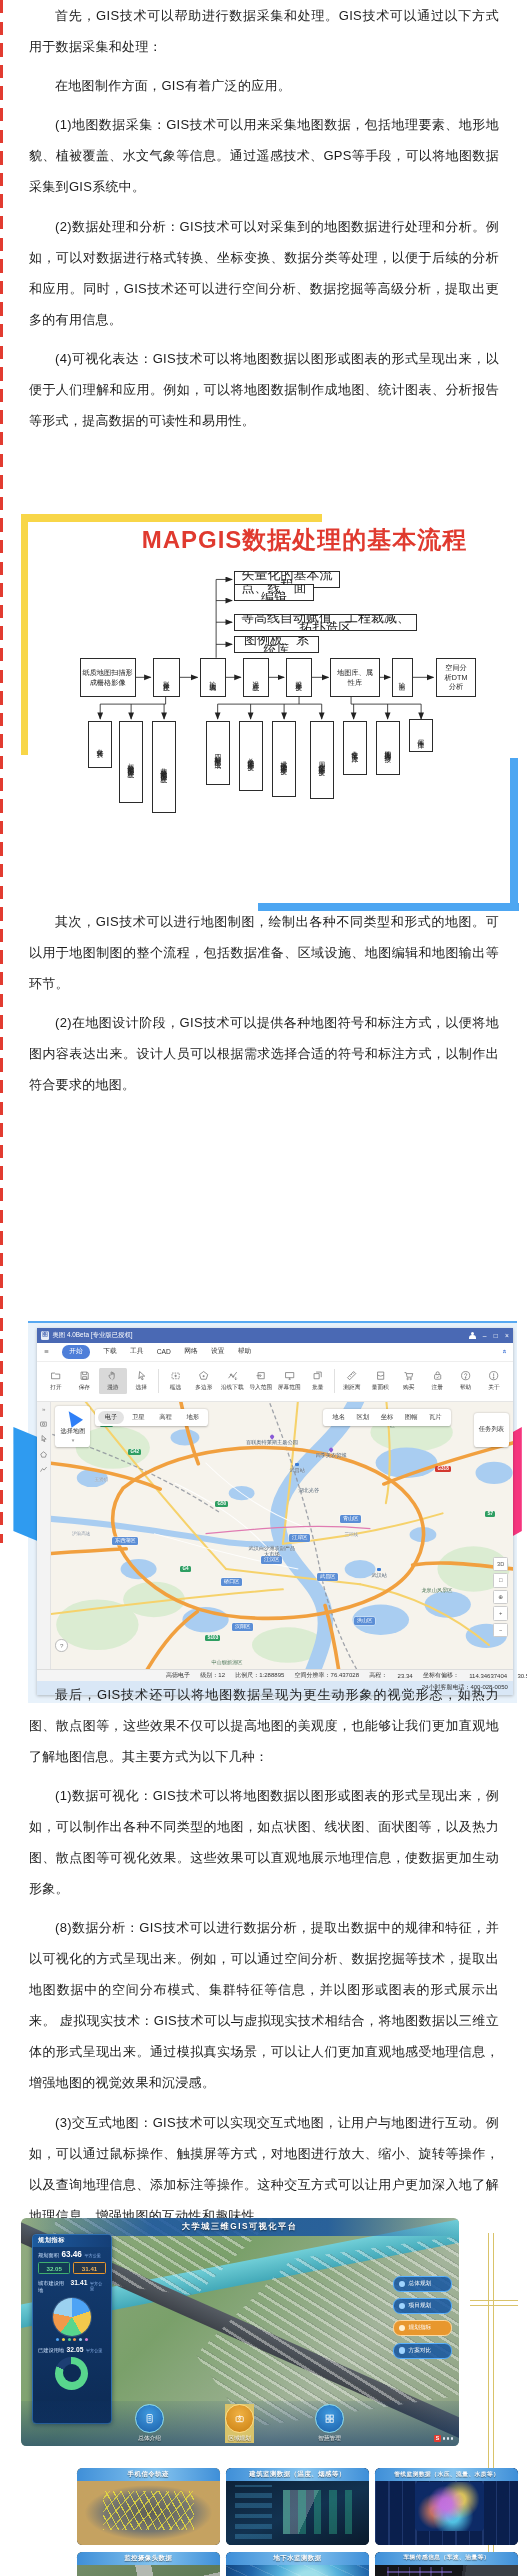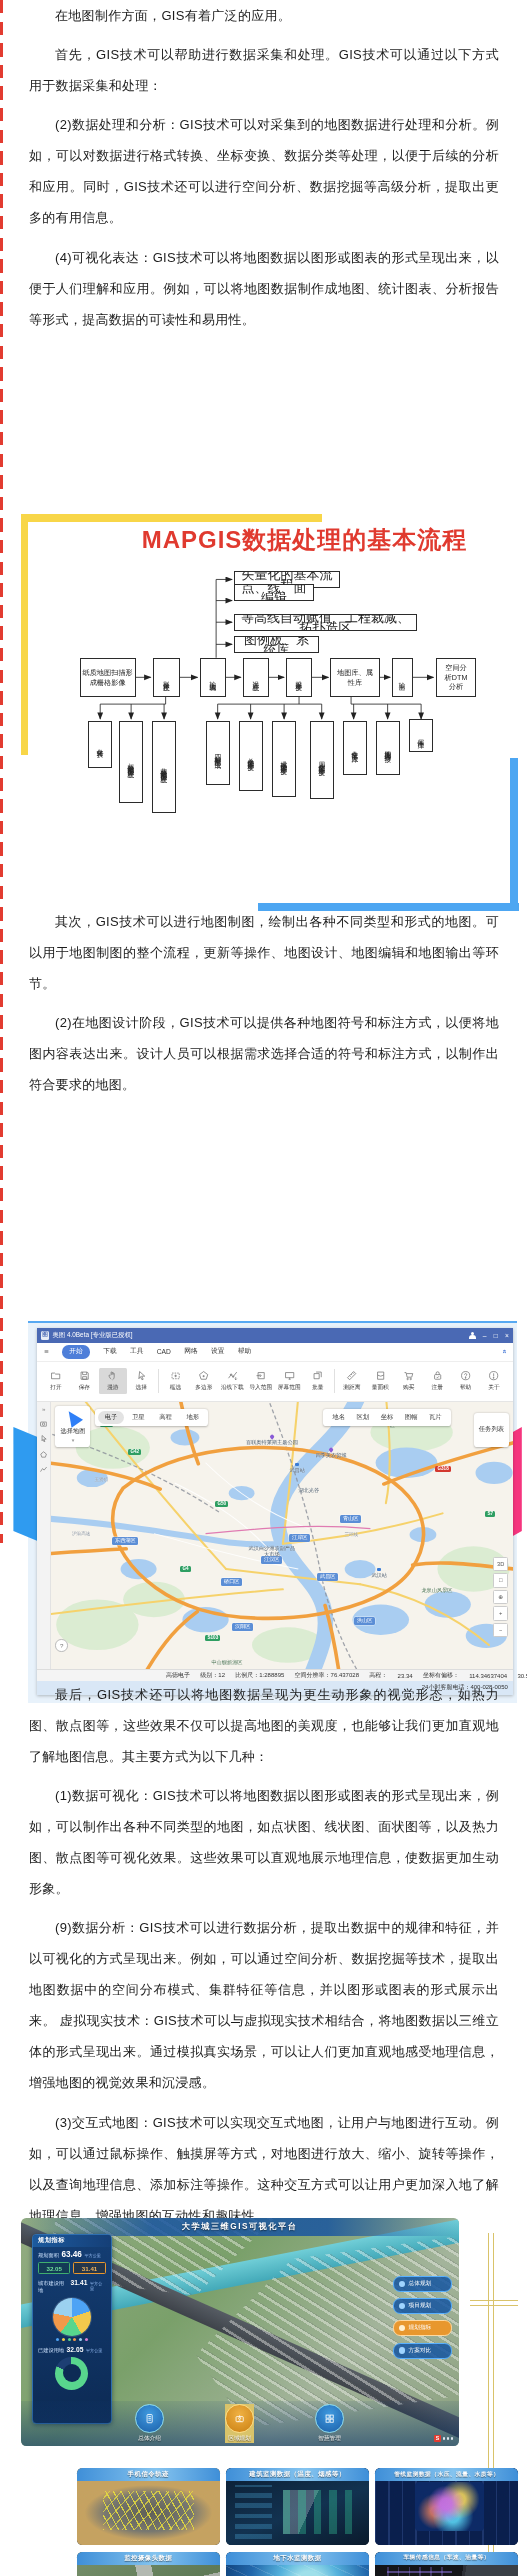--- a/index.html
+++ b/index.html
@@ -200,22 +200,23 @@
     background:repeating-linear-gradient(0deg,rgba(160,130,255,.45) 0 1.5px,transparent 1.5px 6.7px),
                repeating-linear-gradient(90deg,rgba(160,130,255,.3) 0 1.5px,transparent 1.5px 10.8px);}
 </style>
 </head>
 <body>
 
 <div class="page">
   <div class="edge-red"></div>
 
   <section class="tb" style="top:0">
+    <p>首先，GIS技术可以帮助进行数据采集和处理。GIS技术可以通过以下方式用于数据采集和处理：</p>
     <p>在地图制作方面，GIS有着广泛的应用。</p>
-    <p>首先，GIS技术可以帮助进行数据采集和处理。GIS技术可以通过以下方式用于数据采集和处理：</p>
+    <p>(1)地图数据采集：GIS技术可以用来采集地图数据，包括地理要素、地形地貌、植被覆盖、水文气象等信息。通过遥感技术、GPS等手段，可以将地图数据采集到GIS系统中。</p>
     <p>(2)数据处理和分析：GIS技术可以对采集到的地图数据进行处理和分析。例如，可以对数据进行格式转换、坐标变换、数据分类等处理，以便于后续的分析和应用。同时，GIS技术还可以进行空间分析、数据挖掘等高级分析，提取出更多的有用信息。</p>
     <p>(4)可视化表达：GIS技术可以将地图数据以图形或图表的形式呈现出来，以便于人们理解和应用。例如，可以将地图数据制作成地图、统计图表、分析报告等形式，提高数据的可读性和易用性。</p>
   </section>
 
   <div class="deco-yellow-h"></div>
   <div class="deco-yellow-v"></div>
   <h1 class="sec-title">MAPGIS数据处理的基本流程</h1>
 
   <div class="flowchart">
     <svg class="wires" width="407" height="273" viewBox="0 0 790 530">
@@ -273,21 +274,21 @@
     <div class="fb v" style="left:233px;top:157px;width:24px;height:78px">用户文件的投影变换</div>
     <div class="fb v" style="left:266px;top:157px;width:24px;height:54px">文件批量入库</div>
     <div class="fb v" style="left:299px;top:157px;width:24px;height:54px">地图无缝拼接</div>
     <div class="fb v" style="left:332px;top:155px;width:24px;height:33px">属性库</div>
   </div>
 
   <div class="deco-blue-v"></div>
   <div class="deco-blue-h"></div>
 
   <section class="tb" style="top:906px">
-    <p>其次，GIS技术可以进行地图制图，绘制出各种不同类型和形式的地图。可以用于地图制图的整个流程，更新等操作、地图设计、地图编辑和地图输出等环节。</p>
+    <p>其次，GIS技术可以进行地图制图，绘制出各种不同类型和形式的地图。可以用于地图制图的整个流程，包括数据准备、区域设施、地图编辑和地图输出等环节。</p>
     <p>(2)在地图设计阶段，GIS技术可以提供各种地图符号和标注方式，以便将地图内容表达出来。设计人员可以根据需求选择合适的符号和标注方式，以制作出符合要求的地图。</p>
   </section>
 
   <section class="map-sec">
     <div class="map-frame"></div>
     <div class="ribbon blue"></div>
     <div class="ribbon pink"></div>
     <div class="app">
       <div class="titlebar">
         <span class="appico">图</span>
@@ -576,21 +577,21 @@
       </div>
       <div class="hotline">
         <span>24小时客服电话：400-028-0050</span>
       </div>
     </div>
   </section>
 
   <section class="tb" style="top:1679px">
     <p>最后，GIS技术还可以将地图数据呈现为更生动形象的视觉形态，如热力图、散点图等，这些效果不仅可以提高地图的美观度，也能够让我们更加直观地了解地图信息。其主要方式为以下几种：</p>
     <p>(1)数据可视化：GIS技术可以将地图数据以图形或图表的形式呈现出来，例如，可以制作出各种不同类型的地图，如点状图、线状图、面状图等，以及热力图、散点图等可视化效果。这些效果可以直观地展示地理信息，使数据更加生动形象。</p>
-    <p>(9)数据分析：GIS技术可以进行数据分析，提取出数据中的规律和特征，并以可视化的方式呈现出来。例如，可以通过空间分析、数据挖掘等技术，提取出地图数据中的空间分布模式、集群特征等信息，并以图形或图表的形式展示出来。 虚拟现实技术：GIS技术可以与虚拟现实技术相结合，将地图数据以三维立体的形式呈现出来。通过模拟真实场景，可以让人们更加直观地感受地理信息，增强地图的视觉效果和沉浸感。</p>
+    <p>(8)数据分析：GIS技术可以进行数据分析，提取出数据中的规律和特征，并以可视化的方式呈现出来。例如，可以通过空间分析、数据挖掘等技术，提取出地图数据中的空间分布模式、集群特征等信息，并以图形或图表的形式展示出来。 虚拟现实技术：GIS技术可以与虚拟现实技术相结合，将地图数据以三维立体的形式呈现出来。通过模拟真实场景，可以让人们更加直观地感受地理信息，增强地图的视觉效果和沉浸感。</p>
     <p>(3)交互式地图：GIS技术可以实现交互式地图，让用户与地图进行互动。例如，可以通过鼠标操作、触摸屏等方式，对地图进行放大、缩小、旋转等操作，以及查询地理信息、添加标注等操作。这种交互方式可以让用户更加深入地了解地理信息，增强地图的互动性和趣味性。</p>
   </section>
 
   <section class="viz3d">
     <div class="river"></div>
     <div class="road"></div>
     <div class="bld c1"></div>
     <div class="bld c2"></div>
     <div class="vheader">大学城三维GIS可视化平台</div>
     <div class="vpanel">

